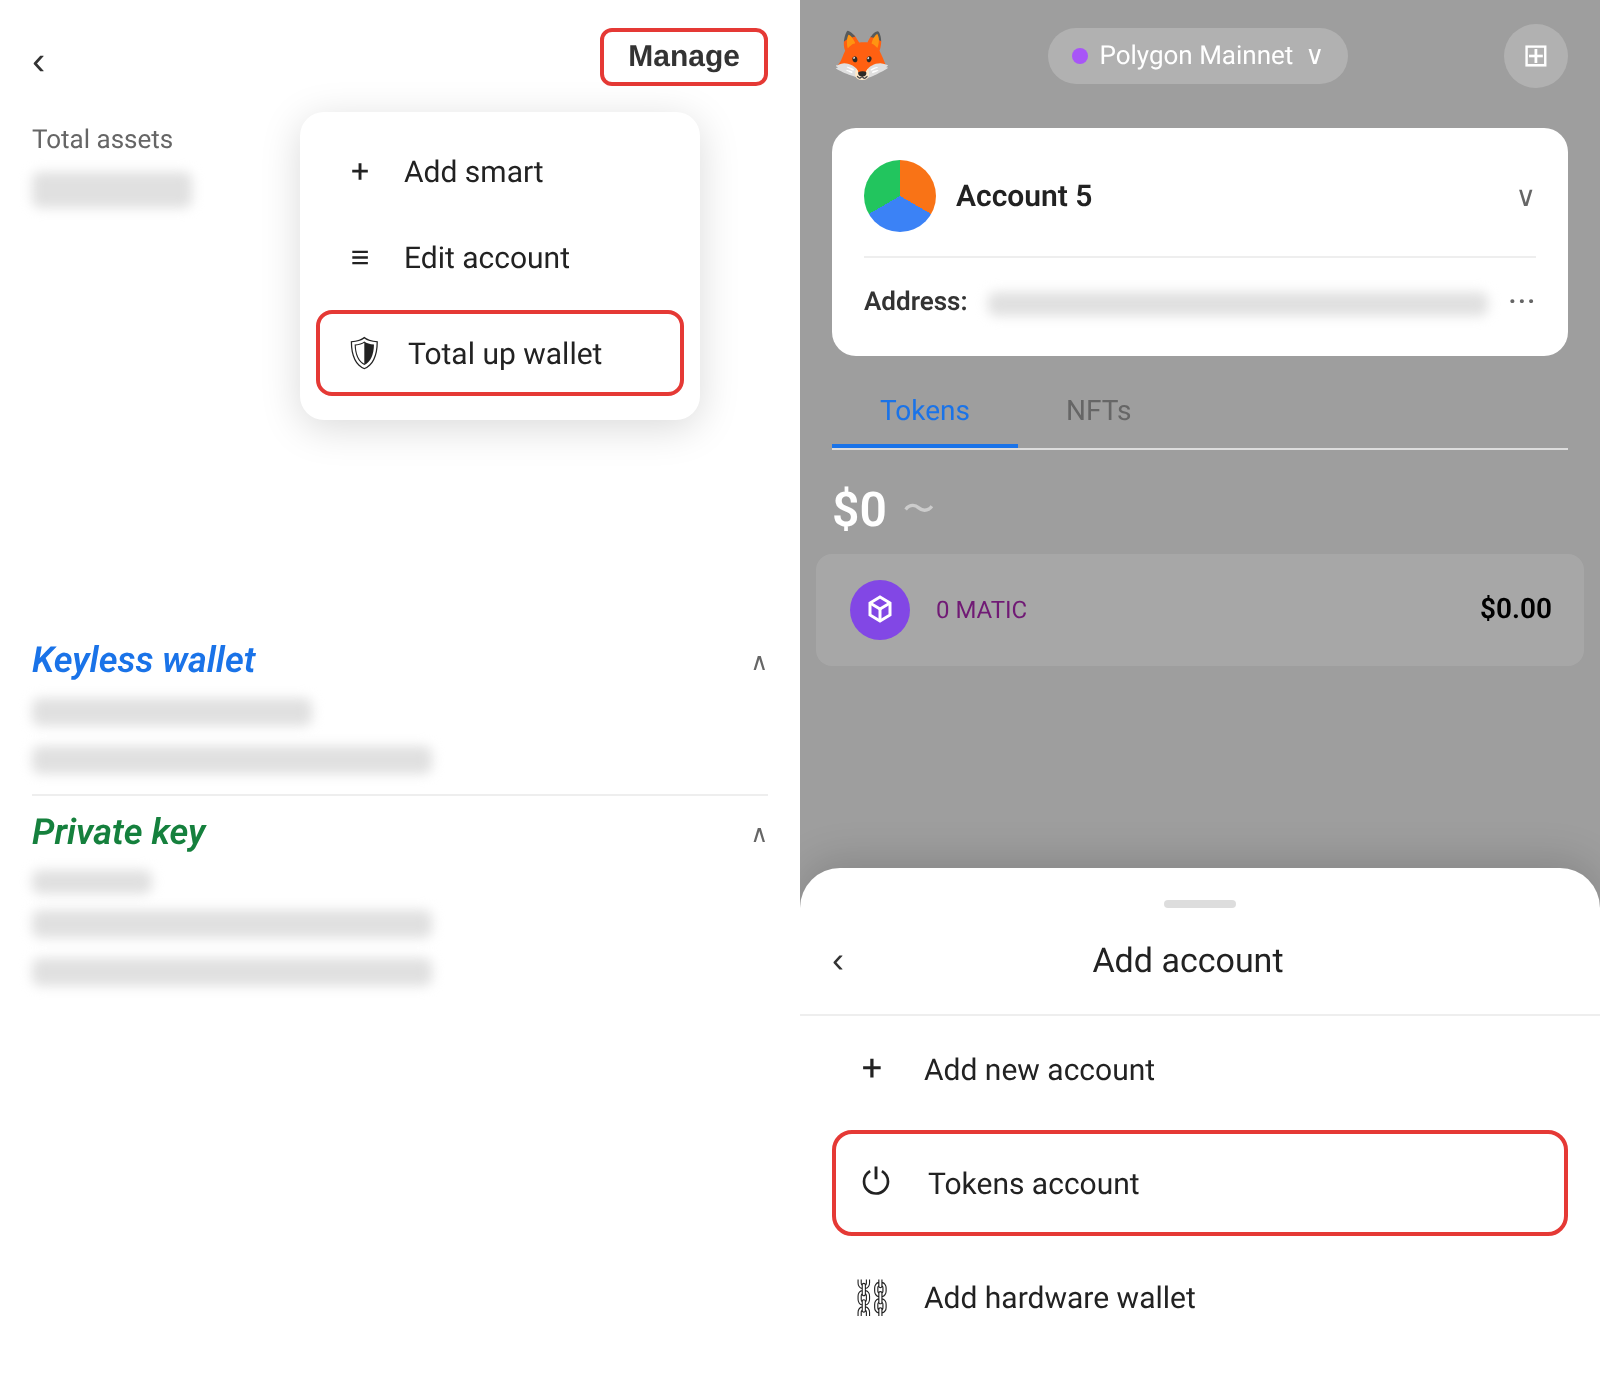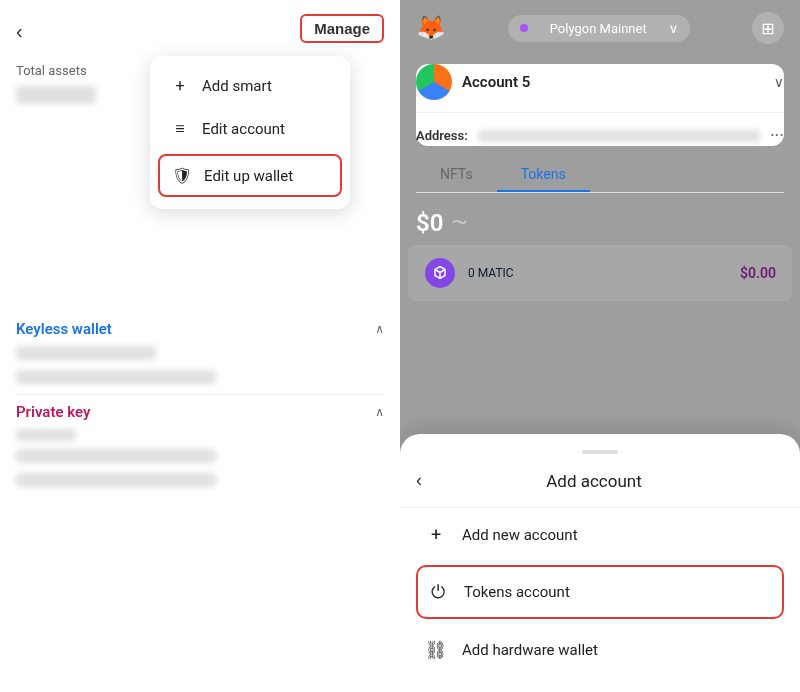--- a/index.html
+++ b/index.html
@@ -97,27 +97,28 @@
     }
 
     .section-header {
       display: flex;
       align-items: center;
       justify-content: space-between;
       margin-bottom: 8px;
     }
 
     .section-title {
-      font-size: 15px;
+      font-size: 18px;
       font-weight: 600;
       color: #1a73e8;
+      font-style: italic;
     }
 
     .section-title.private {
-      color: #be185d;
+      color: #15803d;
     }
 
     .chevron-icon {
       font-size: 12px;
       color: #666;
     }
 
     .account-item {
       width: 140px;
       height: 14px;
@@ -167,21 +168,21 @@
       background: transparent;
     }
 
     .metamask-logo {
       font-size: 24px;
     }
 
     .network-pill {
       display: flex;
       align-items: center;
-      gap: 22px;
+      gap: 6px;
       background: rgba(255,255,255,0.2);
       border-radius: 20px;
       padding: 6px 12px;
       font-size: 13px;
       color: #fff;
     }
 
     .network-dot {
       width: 8px;
       height: 8px;
@@ -198,20 +199,21 @@
       cursor: pointer;
       display: flex;
       align-items: center;
       justify-content: center;
     }
 
     .account-card {
       background: #fff;
       border-radius: 12px;
       margin: 8px 16px;
+      padding: 16px;
     }
 
     .account-card-header {
       display: flex;
       align-items: center;
       justify-content: space-between;
     }
 
     .account-avatar {
       width: 36px;
@@ -318,27 +320,27 @@
     }
 
     .token-name {
       font-size: 14px;
       font-weight: 600;
       color: #fff;
     }
 
     .token-balance {
       font-size: 12px;
-      color: #0f172a;
+      color: #701a75;
     }
 
     .token-value {
       font-size: 14px;
       font-weight: 600;
-      color: #701a75;
+      color: #000000;
     }
 
     
     .add-account-sheet {
       position: absolute;
       bottom: 0;
       left: 0;
       right: 0;
       background: #fff;
       border-radius: 20px 20px 0 0;
@@ -441,21 +443,21 @@
     <div class="menu-item">
       <span class="menu-icon">+</span>
       <span>Add smart</span>
     </div>
     <div class="menu-item">
       <span class="menu-icon">≡</span>
       <span>Edit account</span>
     </div>
     <div class="menu-item highlighted">
       <span class="menu-icon">🛡</span>
-      <span>Edit up wallet</span>
+      <span>Total up wallet</span>
     </div>
   </div>
 
   <div class="section" style="margin-top: 200px;">
     <div class="section-header">
       <span class="section-title">Keyless wallet</span>
       <span class="chevron-icon">∧</span>
     </div>
     <div class="account-item blurred"></div>
     <div class="account-item wide blurred"></div>
@@ -496,25 +498,25 @@
       <span class="expand-icon">∨</span>
     </div>
     <div class="address-row">
       <span class="address-label">Address:</span>
       <div class="address-value blurred"></div>
       <span class="more-btn">···</span>
     </div>
   </div>
 
   <div class="tabs-row">
+    <div class="tab active">
+      <span>Tokens</span>
+    </div>
     <div class="tab">
       <span>NFTs</span>
-    </div>
-    <div class="tab active">
-      <span>Tokens</span>
     </div>
   </div>
 
   <div class="balance-row">
     <span class="balance-amount">$0</span>
     <span class="chart-icon">〜</span>
   </div>
 
   <div class="token-row">
     <svg class="token-icon" viewBox="0 0 32 32">

